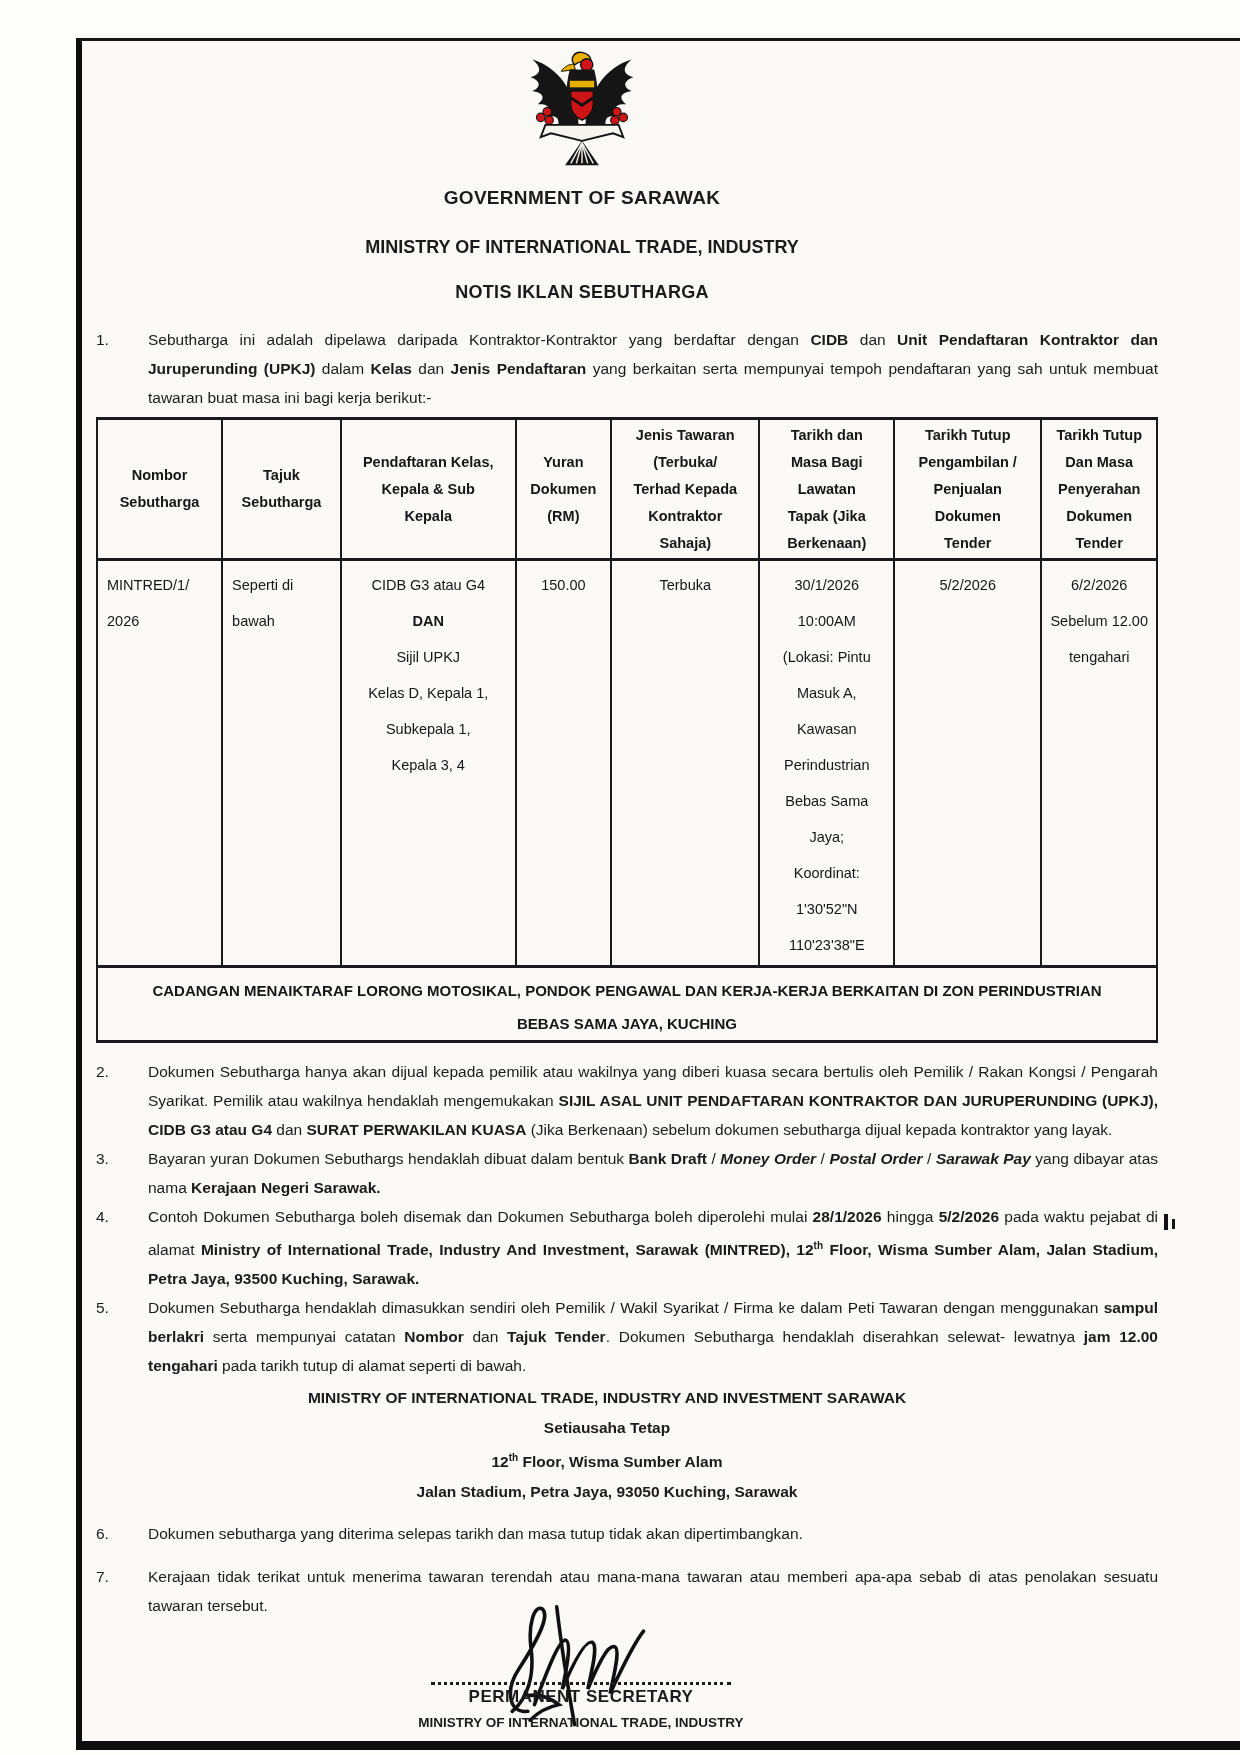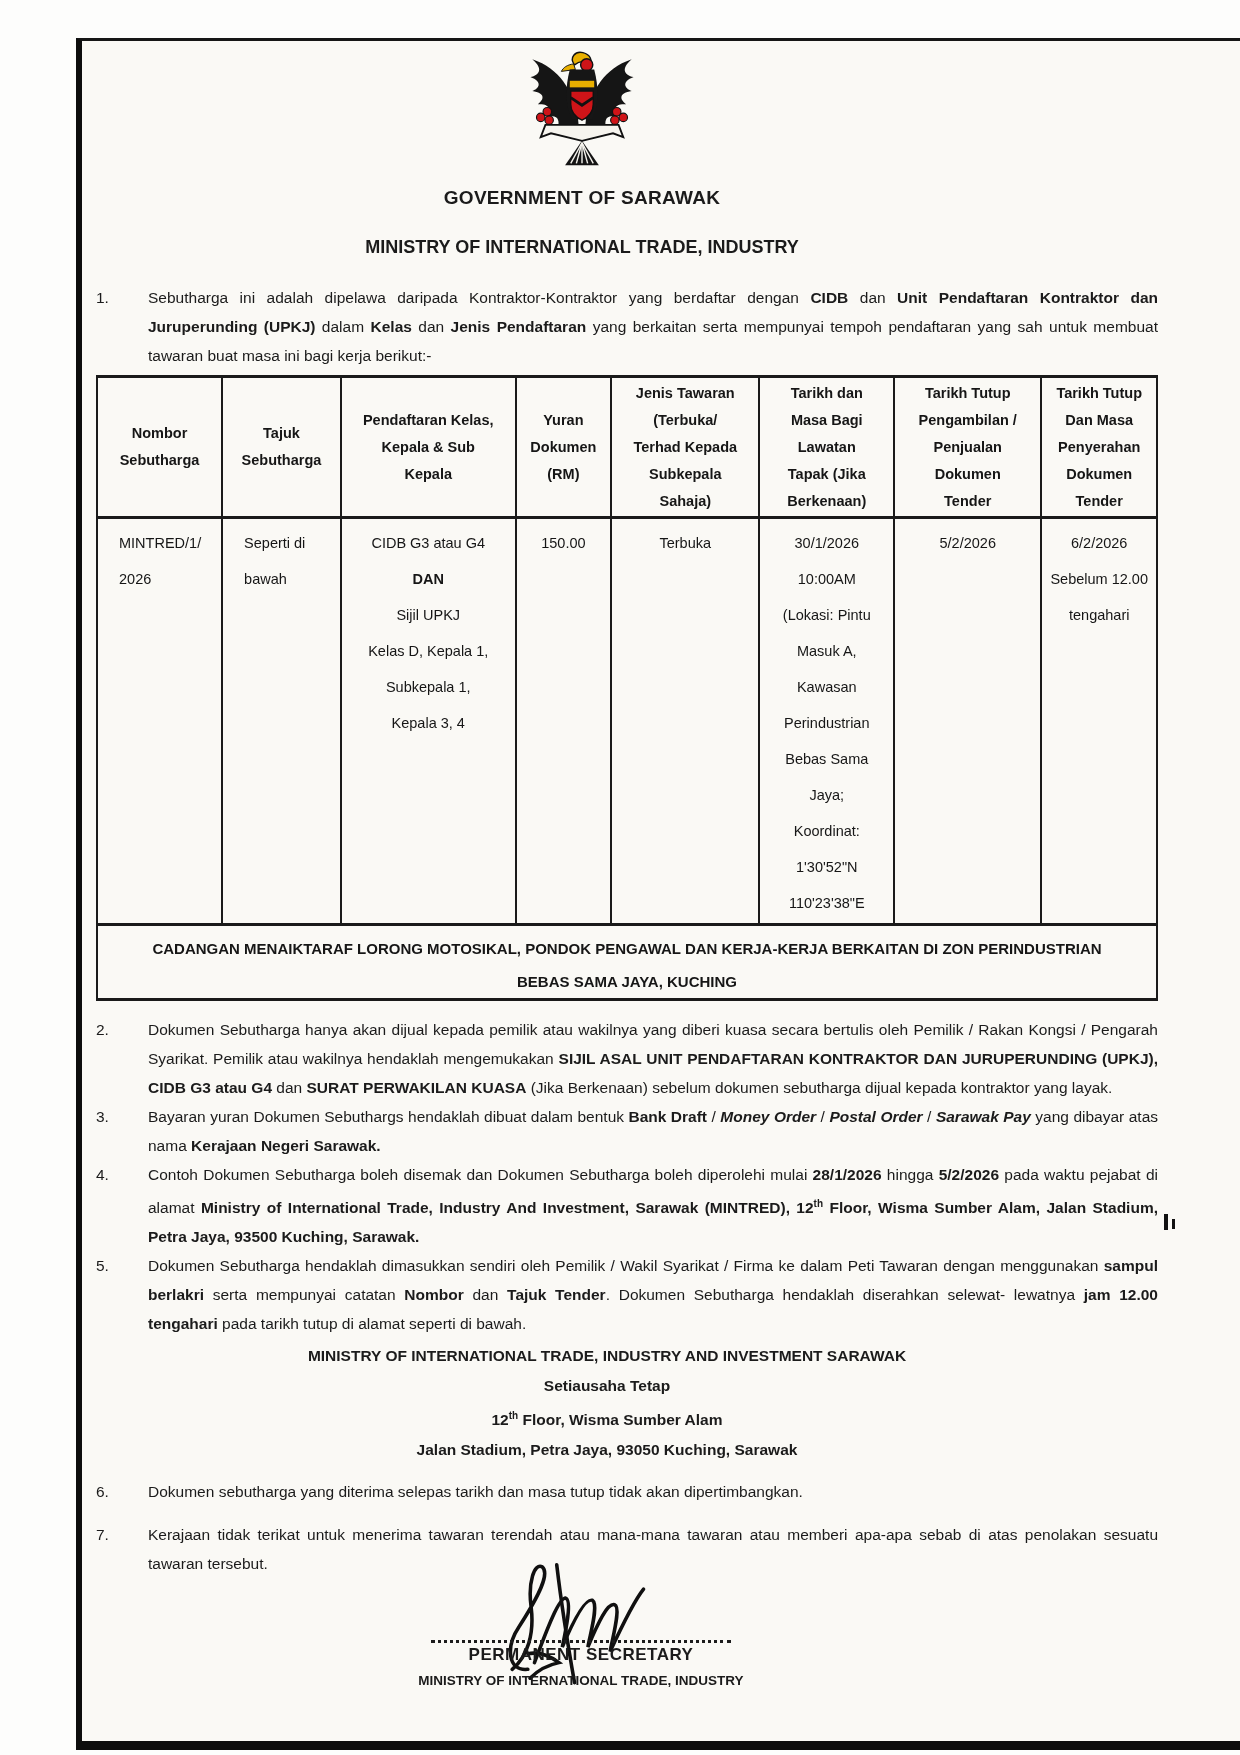--- a/index.html
+++ b/index.html
@@ -34,21 +34,21 @@
   .item-body sup { font-size:10px; }
 
   
   table.tender { width:100%; border-collapse:collapse; margin-top:5px;
     font-size:14.5px; color:#161616; }
   table.tender th, table.tender td { border:2px solid #1a1a1a; padding:0 4px; }
   table.tender thead th { font-weight:bold; text-align:center; vertical-align:middle;
     line-height:27px; height:138px; border-bottom:3px solid #1a1a1a; border-top:3px solid #1a1a1a; }
   table.tender td { vertical-align:top; text-align:center; line-height:36px;
     padding-top:6px; height:398px; }
-  table.tender td.al { text-align:left; padding-left:21px; }
+  table.tender td.al { text-align:left; padding-left:9px; }
   table.tender .tfoot-cell { font-weight:bold; text-align:center; vertical-align:middle;
     line-height:33px; height:64px; font-size:15px; border-top:3px solid #1a1a1a;
     border-bottom:3px solid #1a1a1a; }
 
   
   .addr { text-align:center; font-weight:bold; font-size:15.5px; line-height:30px;
     margin-top:3px; transform:translateX(-20px); }
   .addr sup { font-size:10px; }
 
   .gap12 { height:12px; } .gap14 { height:14px; }
@@ -105,20 +105,21 @@
               <line x1="65" y1="99" x2="71" y2="121"></line>
             <line x1="65" y1="99" x2="77" y2="121"></line>
           </g>
         </svg>
       </div>
 
       <div class="h-gov">GOVERNMENT OF SARAWAK</div>
       <div class="h-ministry">
         <div>MINISTRY OF INTERNATIONAL TRADE, INDUSTRY</div>
       </div>
+      <div class="h-notice">NOTIS IKLAN SEBUTHARGA</div>
 
       <div class="items">
 
         <div class="item">
           <div class="item-num">1.</div>
           <div class="item-body">Sebutharga ini adalah dipelawa daripada Kontraktor-Kontraktor yang berdaftar dengan <span style="font-weight: bold;">CIDB</span> dan <span style="font-weight: bold;">Unit Pendaftaran Kontraktor dan Juruperunding (UPKJ)</span> dalam <span style="font-weight: bold;">Kelas</span> dan <span style="font-weight: bold;">Jenis Pendaftaran</span> yang berkaitan serta mempunyai tempoh pendaftaran yang sah untuk membuat tawaran buat masa ini bagi kerja berikut:-</div>
         </div>
 
         <table class="tender">
           <colgroup>
@@ -148,21 +149,21 @@
                 </th>
               <th>
                   <div>Yuran</div>
                   <div>Dokumen</div>
                   <div>(RM)</div>
                 </th>
               <th>
                   <div>Jenis Tawaran</div>
                   <div>(Terbuka/</div>
                   <div>Terhad Kepada</div>
-                  <div>Subkepala</div>
+                  <div>Kontraktor</div>
                   <div>Sahaja)</div>
                 </th>
               <th>
                   <div>Tarikh dan</div>
                   <div>Masa Bagi</div>
                   <div>Lawatan</div>
                   <div>Tapak (Jika</div>
                   <div>Berkenaan)</div>
                 </th>
               <th>

